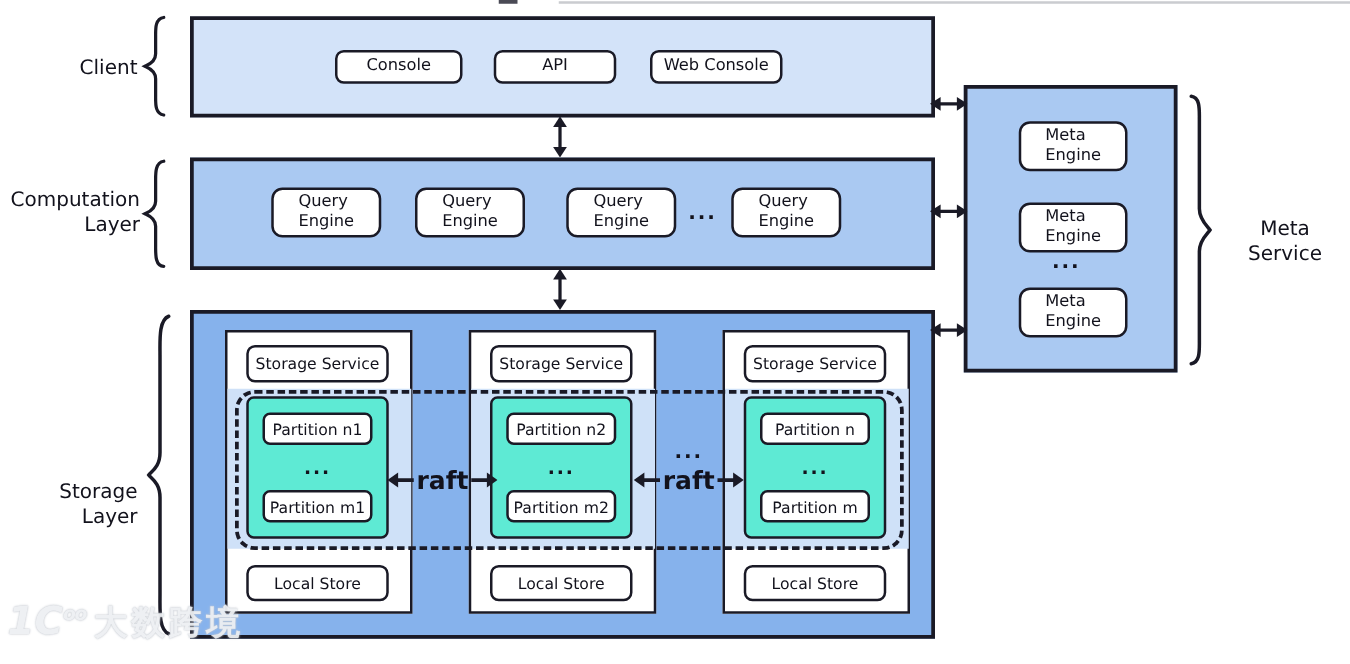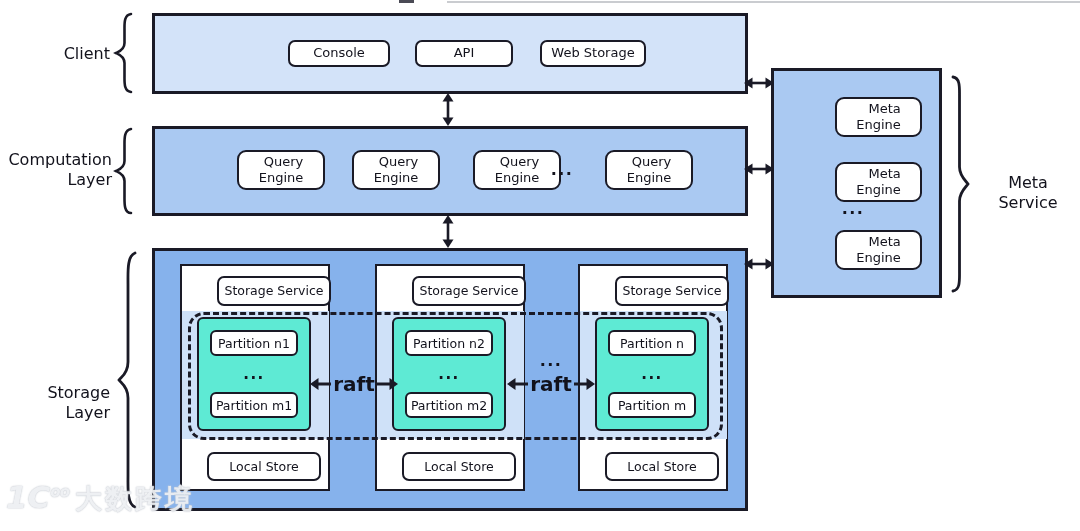--- a/index.html
+++ b/index.html
@@ -8,27 +8,27 @@
   .abs{position:absolute;}
   
   .panel{position:absolute;border:3px solid #1a1a26;box-sizing:border-box;}
   .panel.client{left:152px;top:13px;width:596px;height:81px;background:#d3e3f9;}
   .panel.comp{left:152px;top:126px;width:596px;height:90px;background:#aac9f2;}
   .panel.storage{left:152px;top:248px;width:596px;height:263px;background:#86b2ec;}
   .panel.meta{left:771px;top:68px;width:171px;height:230px;background:#aac9f2;}
   
   .chip{position:absolute;background:#fff;border:2px solid #1a1a26;border-radius:7px;
         box-sizing:border-box;display:flex;align-items:center;justify-content:center;
-        text-align:right;font-size:13px;line-height:1.25;white-space:pre-line;margin-left:20px;}
+        text-align:left;font-size:13px;line-height:1.25;white-space:pre-line;}
   
   .node{position:absolute;top:264px;width:150px;height:227px;background:#fff;
         border:2.5px solid #1a1a26;box-sizing:border-box;}
   .node .band{position:absolute;left:-0.5px;right:-0.5px;top:45px;height:128px;background:#cfe1f8;z-index:1;}
   .node .svc{position:absolute;left:15px;top:10px;width:114px;height:30px;z-index:2;font-size:12.5px;}
-  .node .store{position:absolute;left:5px;top:186px;width:114px;height:29px;z-index:2;font-size:12.5px;}
+  .node .store{position:absolute;left:15px;top:186px;width:114px;height:29px;z-index:2;font-size:12.5px;}
   .pcontainer{position:absolute;left:15px;top:51px;width:114px;height:114px;background:#5eead4;
         border:2px solid #1a1a26;border-radius:6px;box-sizing:border-box;z-index:2;
         display:flex;flex-direction:column;align-items:center;justify-content:space-between;
         padding:11px 0;}
   .partition{position:static;width:88px;height:26px;border-radius:6px;font-size:12.5px;
         background:#fff;border:2px solid #1a1a26;box-sizing:border-box;
         display:flex;align-items:center;justify-content:center;}
   .dashed{position:absolute;left:188px;top:312px;width:535px;height:128px;
         border:3px dashed #1a1a26;border-radius:16px;box-sizing:border-box;z-index:3;pointer-events:none;}
   
@@ -68,21 +68,21 @@
 
   <div class="layer-label" style="left:30px;top:348px;width:80px;margin-top:35px;">Storage
 Layer</div>
   <svg class="brace" style="left:112px;top:250px;" width="30" height="260" viewBox="0 0 30 260">
     <path d="M23 3 C15 6 16 22 16 34 L16 112 C16 124 9 127 7 130 C9 133 16 136 16 148 L16 226 C16 238 15 254 23 257" fill="none" stroke="#1a1a26" stroke-width="2.8" stroke-linecap="round"></path>
   </svg>
 
   <div class="panel client"></div>
   <div class="chip" style="left:268px;top:40px;width:102px;height:27px;">Console</div>
   <div class="chip" style="left:395px;top:40px;width:98px;height:27px;">API</div>
-  <div class="chip" style="left:520px;top:40px;width:106px;height:27px;">Web Storage</div>
+  <div class="chip" style="left:520px;top:40px;width:106px;height:27px;">Web Console</div>
 
   <svg class="abs" style="left:440px;top:93px;" width="16" height="33" viewBox="0 0 16 33">
     <line x1="8" y1="6" x2="8" y2="27" stroke="#1a1a26" stroke-width="2.6"></line>
     <path d="M8 0 L2.5 8.5 L13.5 8.5 Z" fill="#1a1a26"></path>
     <path d="M8 33 L2.5 24.5 L13.5 24.5 Z" fill="#1a1a26"></path>
   </svg>
 
   <div class="panel comp"></div>
   <div class="chip" style="left:217px;top:150px;width:88px;height:40px;border-radius:9px;">Query
 Engine</div>

